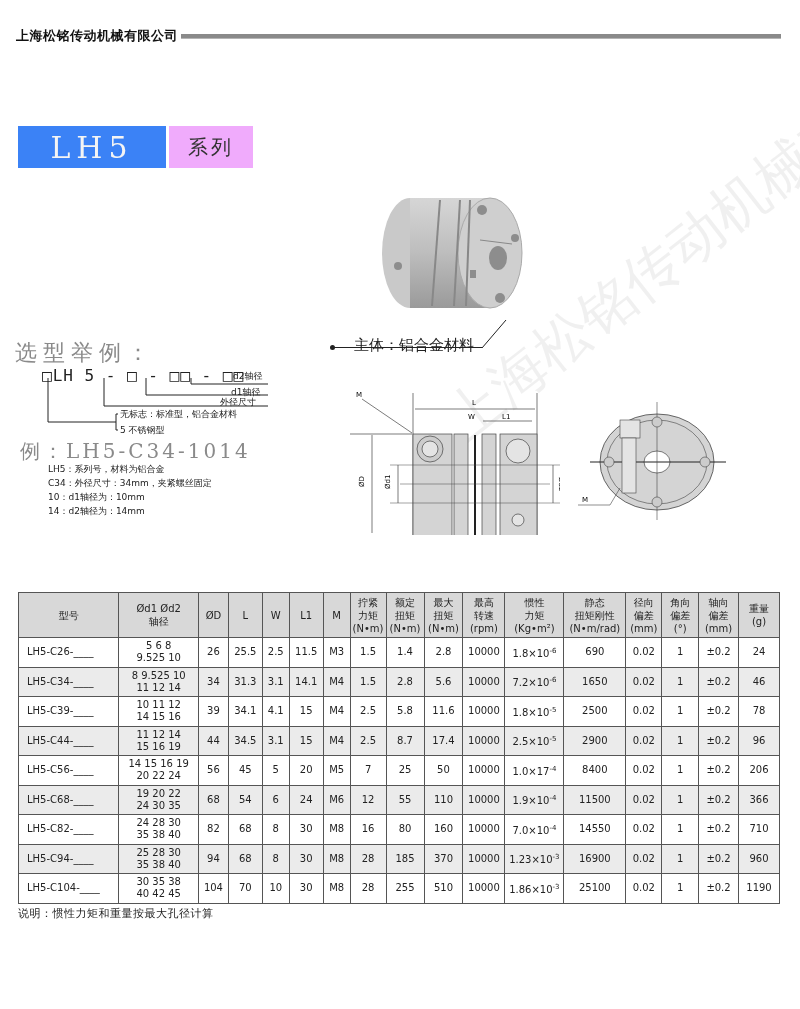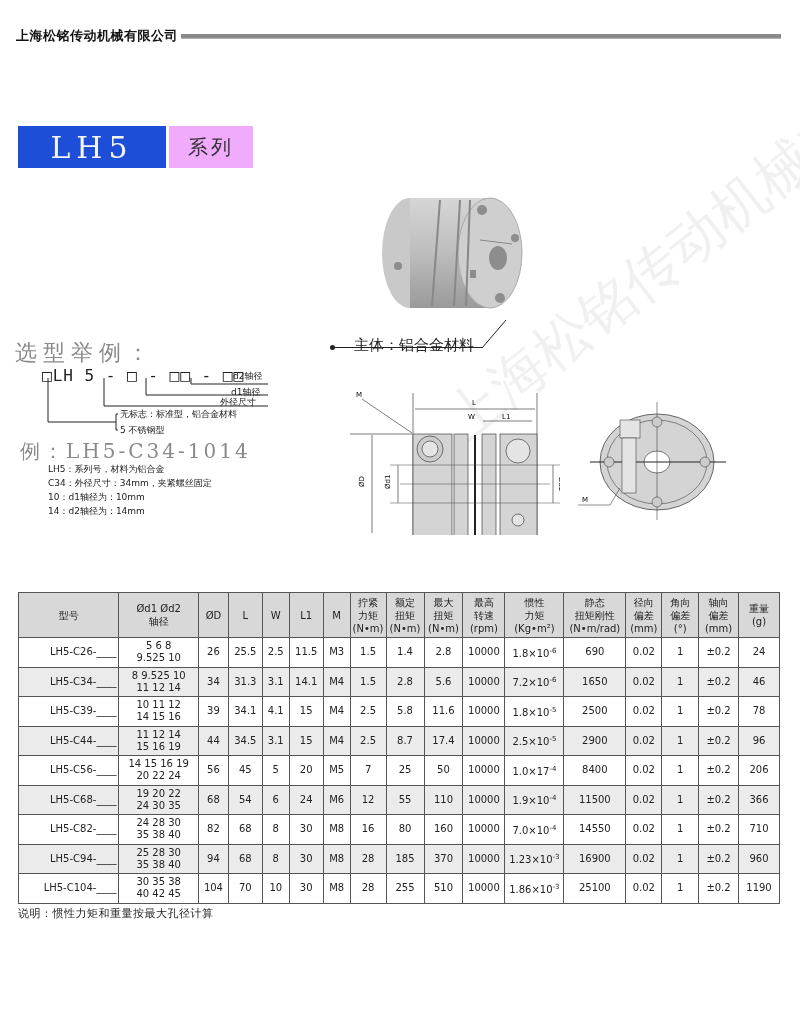--- a/index.html
+++ b/index.html
@@ -4,21 +4,21 @@
 <style>
   * { box-sizing: border-box; margin: 0; padding: 0; }
   html, body { width: 800px; height: 1009px; background: #fff; overflow: hidden; }
   body { position: relative; font-family: "DejaVu Sans", "Liberation Sans", sans-serif; color: #222; }
 
   .company-bar { position: absolute; left: 16px; top: 26px; width: 765px; height: 20px; display: flex; align-items: center; }
   .company-name { font-size: 13px; font-weight: bold; letter-spacing: 0.5px; color: #111; white-space: nowrap; }
   .company-line { flex: 1; height: 5px; background: #8a8a8a; margin-left: 3px; border-bottom: 1px solid #b5b5b5; }
 
   .series-banner { position: absolute; left: 18px; top: 126px; height: 42px; display: flex; }
-  .series-code { width: 148px; height: 42px; background: #1d4ed8; color: #f4f4f4; font-family: "DejaVu Serif", "Liberation Serif", serif; font-size: 30px; letter-spacing: 6px; display: flex; align-items: center; justify-content: center; }
+  .series-code { width: 148px; height: 42px; background: #3b82f6; color: #f4f4f4; font-family: "DejaVu Serif", "Liberation Serif", serif; font-size: 30px; letter-spacing: 6px; display: flex; align-items: center; justify-content: center; }
   .series-label { width: 84px; height: 42px; margin-left: 3px; background: #f0abfc; color: #333; font-size: 20px; display: flex; align-items: center; justify-content: center; letter-spacing: 3px; font-family: "DejaVu Serif", serif; }
   .series-desc { width: 521px; height: 42px; margin-left: 3px; background: #d9d9d9; color: #333; font-size: 14px; display: flex; align-items: center; padding-left: 28px; letter-spacing: 1.5px; font-family: "DejaVu Serif", serif; }
 
   .product-photo { position: absolute; left: 370px; top: 188px; width: 180px; height: 140px; }
   .photo-caption { position: absolute; left: 354px; top: 336px; font-size: 15px; color: #222; }
   .caption-line { position: absolute; left: 332px; top: 347px; width: 150px; height: 1px; background: #222; }
   .caption-dot { position: absolute; left: 330px; top: 345px; width: 5px; height: 5px; border-radius: 50%; background: #222; }
 
   .selection-title { position: absolute; left: 15px; top: 338px; font-family: "DejaVu Serif", serif; font-size: 22px; color: #8a8a8a; letter-spacing: 6px; }
   .code-diagram { position: absolute; left: 38px; top: 362px; width: 240px; height: 75px; font-size: 9px; }
@@ -28,21 +28,21 @@
   .example-notes { position: absolute; left: 48px; top: 462px; font-size: 9px; line-height: 14px; color: #222; }
 
   .drawing-side { position: absolute; left: 350px; top: 385px; width: 210px; height: 150px; }
   .drawing-front { position: absolute; left: 570px; top: 390px; width: 220px; height: 140px; }
 
   .spec-table { position: absolute; left: 18px; top: 592px; width: 762px; border-collapse: collapse; font-size: 10px; color: #222; }
   .spec-table th, .spec-table td { border: 1px solid #555; text-align: center; vertical-align: middle; padding: 0 2px; }
   .spec-table thead th { background: #d8d8d8; font-weight: normal; height: 45px; line-height: 13px; font-size: 10px; }
   .spec-table tbody td { height: 29.5px; line-height: 12px; }
   .spec-table tbody tr:nth-child(even) td { background: #ebebeb; }
-  .spec-table tbody td.model { text-align: right; padding-left: 8px; }
+  .spec-table tbody td.model { text-align: left; padding-left: 8px; }
   .spec-table sup { font-size: 7px; }
 
   .footnote { position: absolute; left: 18px; top: 906px; font-size: 11px; color: #222; letter-spacing: 0.5px; }
 
   .watermark { position: absolute; left: 430px; top: 398px; font-family: "DejaVu Serif", serif; font-size: 56px; color: rgba(0,0,0,0.06); transform: rotate(-38deg); transform-origin: left top; white-space: nowrap; pointer-events: none; }
 </style>
 </head>
 <body>
 
 <div class="company-bar">

